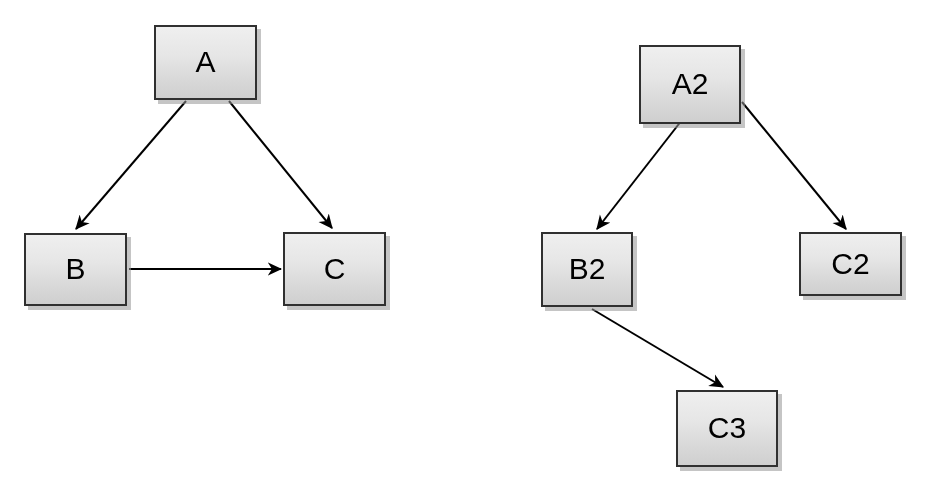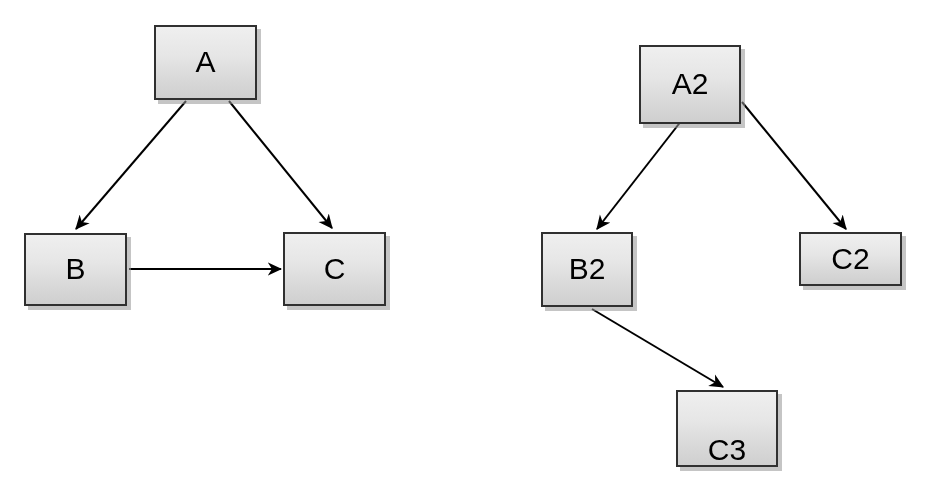--- a/index.html
+++ b/index.html
@@ -78,21 +78,21 @@
       </div>
       <div class="node" style="left: 283px; top: 232px; width: 103px; height: 74px;">
         <span class="node-label">C</span>
       </div>
       <div class="node" style="left: 639px; top: 25px; width: 102px; height: 79px; margin-top: 20px;">
         <span class="node-label">A2</span>
       </div>
       <div class="node" style="left: 541px; top: 232px; width: 92px; height: 75px;">
         <span class="node-label">B2</span>
       </div>
-      <div class="node" style="left: 799px; top: 232px; width: 103px; height: 54px;">
+      <div class="node" style="left: 799px; top: 232px; width: 103px; height: 64px;">
         <span class="node-label">C2</span>
       </div>
-      <div class="node" style="left: 676px; top: 390px; width: 102px; height: 77px; align-items: flex-end;">
+      <div class="node" style="left: 676px; top: 390px; width: 102px; height: 77px;">
         <span class="node-label">C3</span>
       </div>
     </div>
 
 </div>
 
 </body></html>

